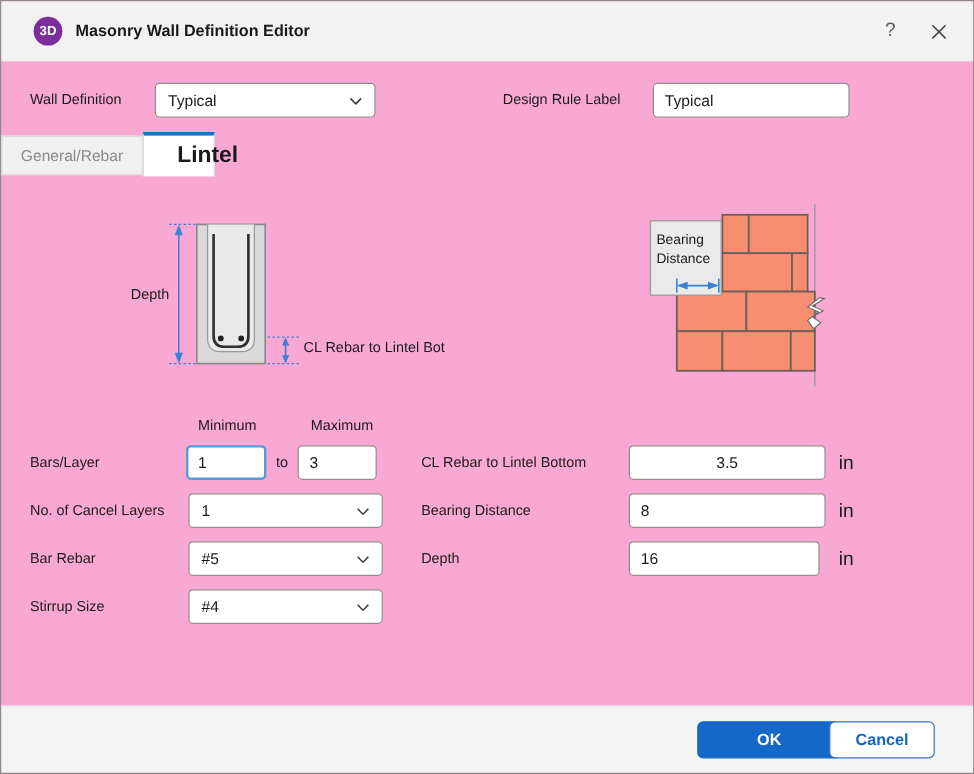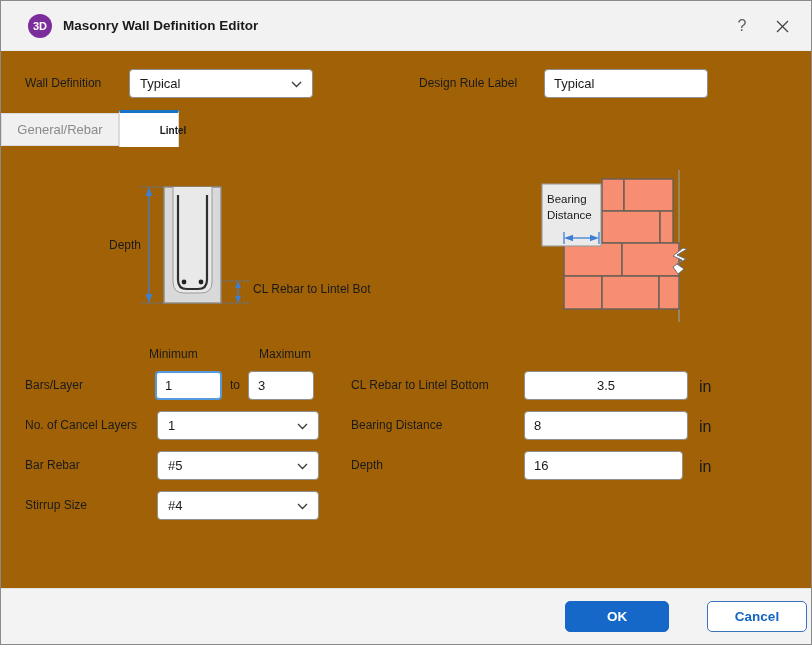--- a/index.html
+++ b/index.html
@@ -1,20 +1,20 @@
 <!DOCTYPE html>
 <html><head>
 <meta charset="utf-8">
 <style>
   * { box-sizing: border-box; }
   html,body { margin:0; padding:0; background:#fff; }
   body { font-family:"Liberation Sans","DejaVu Sans",sans-serif; color:#1a1a1a; }
 
   .dialog {
-    position:relative; width:812px; height:645px; background:#a16207;
+    position:relative; width:812px; height:645px; background:#f9a8d4;
     border:1px solid #8a8a8a; overflow:hidden;
   }
 
   
   .titlebar { position:absolute; top:0; left:0; right:0; height:50px; background:#f2f2f2; border-bottom:1px solid #ececec; }
   .logo { position:absolute; left:27px; top:13px; width:24px; height:24px; border-radius:50%;
           background:#7b2d9b; color:#fff; font-size:11px; font-weight:bold;
           display:flex; align-items:center; justify-content:center; }
   .wtitle { position:absolute; left:62px; top:0; height:50px; line-height:50px; font-size:13.5px; font-weight:700; }
   .help-btn { position:absolute; left:726px; top:11px; width:30px; height:28px; display:flex; align-items:center; justify-content:center;
@@ -29,37 +29,37 @@
   .tinput { position:absolute; height:29px; border:1px solid #8f8f8f; border-radius:4px; background:#fff;
             padding:0 9px; font-size:13px; font-family:inherit; color:#1a1a1a; outline:none; }
   .tinput.focused { border:2px solid #569ade; padding:0 8px; }
 
   
   .tab-inactive { position:absolute; left:0px; top:112px; width:118px; height:33px; background:#f0f0f0;
                   border:1px solid #dadada; color:#8a8a8a; font-size:13px;
                   display:flex; align-items:center; justify-content:center; }
   .tab-active { position:absolute; left:118px; top:109px; width:60px; height:37px; background:#fff;
                 border-left:1px solid #dadada; border-right:1px solid #dadada; border-top:3px solid #1673c6;
-                font-size:10px; font-weight:700; display:flex; align-items:center; justify-content:center;padding-left:48px; }
+                font-size:19px; font-weight:700; display:flex; align-items:center; justify-content:center;padding-left:48px; }
 
   
   .svg-abs { position:absolute; }
   svg text { font-family:"Liberation Sans","DejaVu Sans",sans-serif; fill:#1a1a1a; }
 
   
   .unit { position:absolute; font-size:16px; }
 
   
   .footer { position:absolute; left:0; right:0; bottom:0; height:56px; background:#f3f3f3; border-top:1px solid #e3e3e3; }
-  .btn-ok { position:absolute; left:564px; top:600px; width:104px; height:31px; background:#1568c8; color:#fff;
+  .btn-ok { position:absolute; left:580px; top:600px; width:120px; height:31px; background:#1568c8; color:#fff;
             border:1px solid #1568c8; border-radius:5px; font-size:13.5px; font-weight:600;
             display:flex; align-items:center; justify-content:center; }
-  .btn-cancel { position:absolute; left:690px; top:600px; width:100px; height:31px; background:#fff; color:#1465c0;
+  .btn-cancel { position:absolute; left:690px; top:600px; width:88px; height:31px; background:#fff; color:#1465c0;
             border:1px solid #3c72bd; border-radius:5px; font-size:13.5px; font-weight:600;
-            display:flex; align-items:center; justify-content:center;margin-left:16px; }
+            display:flex; align-items:center; justify-content:center; }
 </style>
 </head>
 <body>
 
 <div class="dialog">
 
   <div class="titlebar">
     <div class="logo">
         <span>3D</span>
       </div>
@@ -140,21 +140,21 @@
     <g stroke="#3e7fd6">
       <line x1="28" y1="68" x2="28" y2="80" stroke-width="1.3"></line>
       <line x1="63" y1="68" x2="63" y2="80" stroke-width="1.3"></line>
       <line x1="30" y1="74" x2="61" y2="74" stroke-width="1.3"></line>
       <polygon points="28,74 37,70.8 37,77.2" fill="#3e7fd6" stroke="none"></polygon>
       <polygon points="63,74 54,70.8 54,77.2" fill="#3e7fd6" stroke="none"></polygon>
     </g>
     <path d="M147,84 L137,92 L146,96 L137,103 L142,110 L148,105 L141,100 L150,95 L141,91 L151,85 Z" fill="#ffffff" stroke="#6f6f6f" stroke-width="1"></path>
   </svg>
 
-  <div class="flabel" style="left:148px; top:346px;">Minimum</div>
+  <div class="flabel" style="left:164px; top:346px;">Minimum</div>
   <div class="flabel" style="left:258px; top:346px;">Maximum</div>
 
   <div class="flabel" style="left:24px; top:377px;">Bars/Layer</div>
   <input class="tinput focused" style="left: 154px; top: 370px; width: 67px;" value="1">
   <div class="flabel" style="left:229px; top:377px;">to</div>
   <input class="tinput" style="left: 247px; top: 370px; width: 66px;" value="3">
 
   <div class="flabel" style="left:24px; top:417px;">No. of Cancel Layers</div>
   <div class="dropdown" style="left:156px; top:410px; width:162px;">
     <span>1</span>

